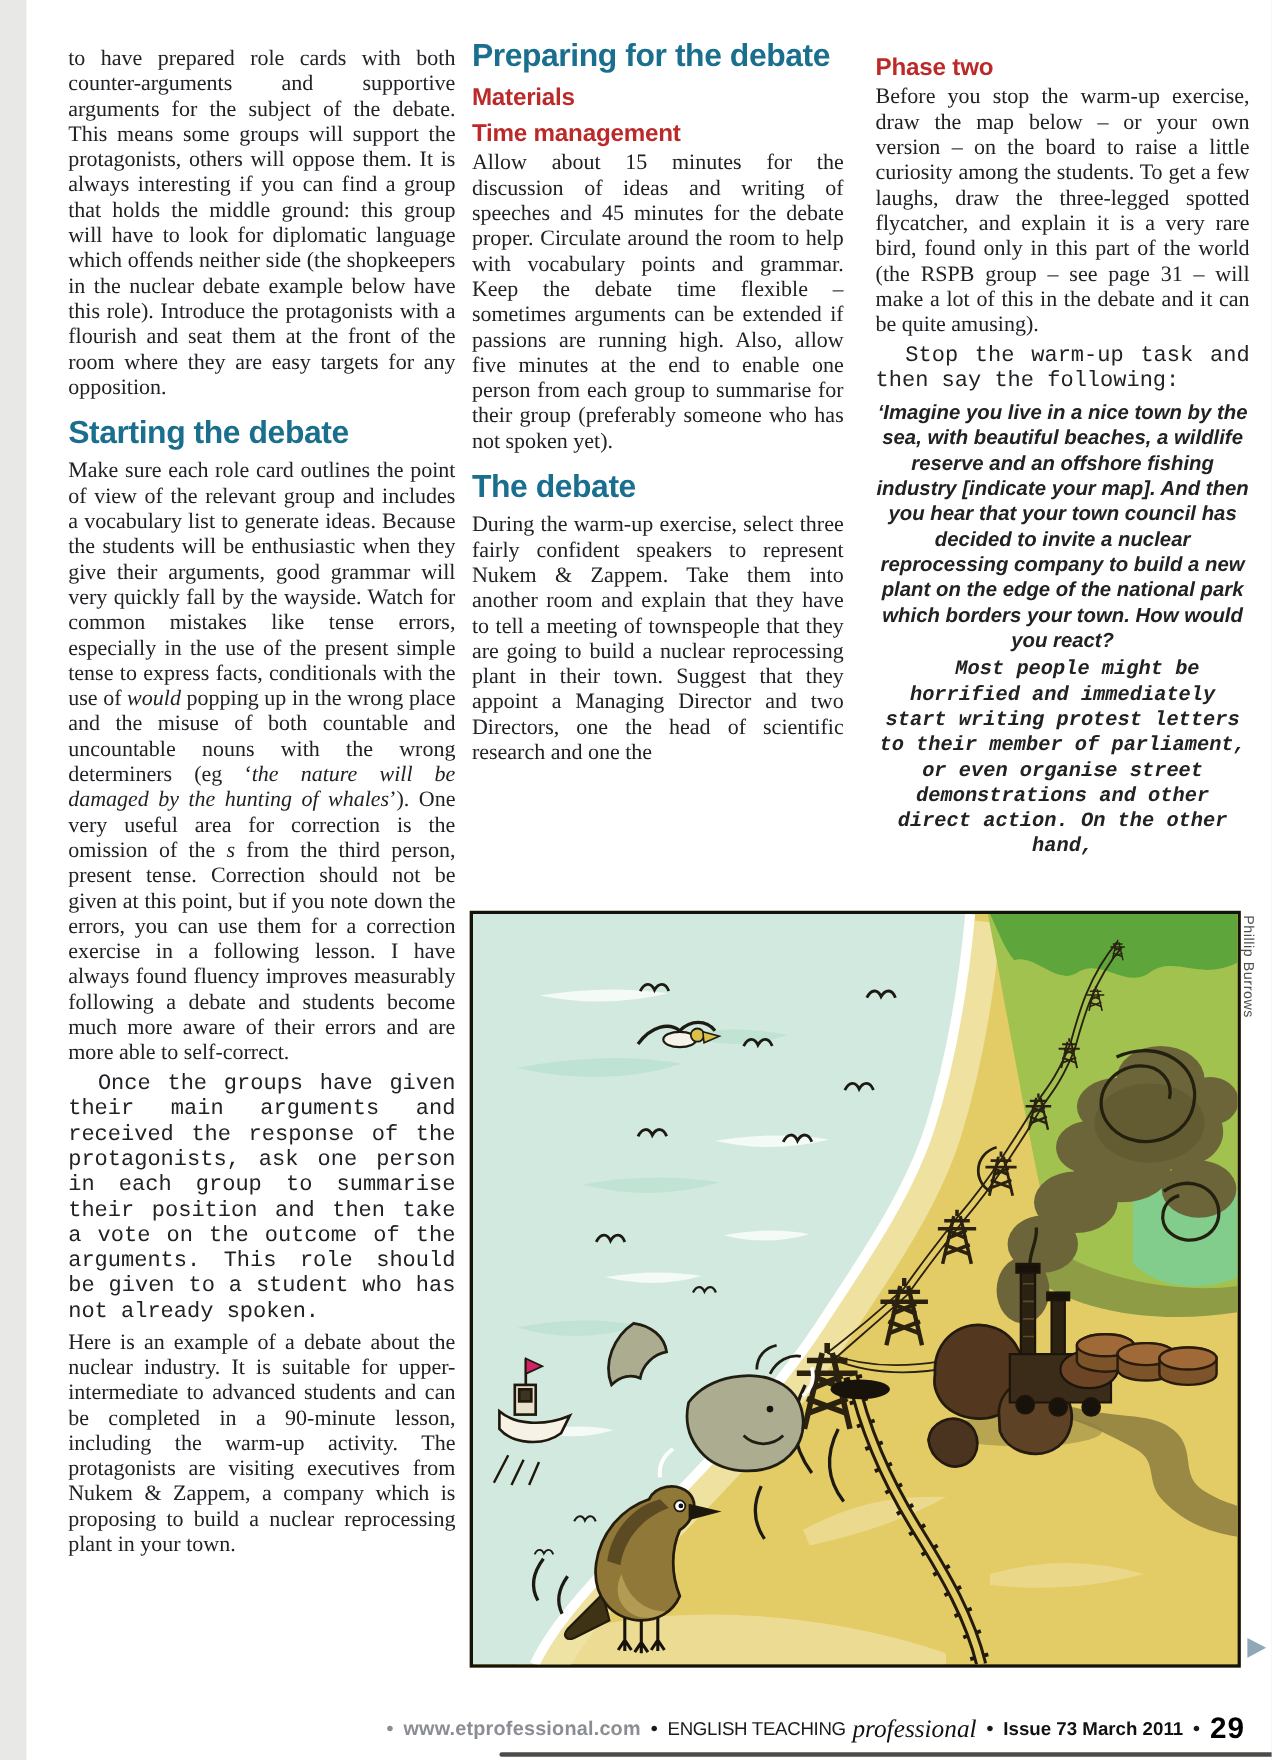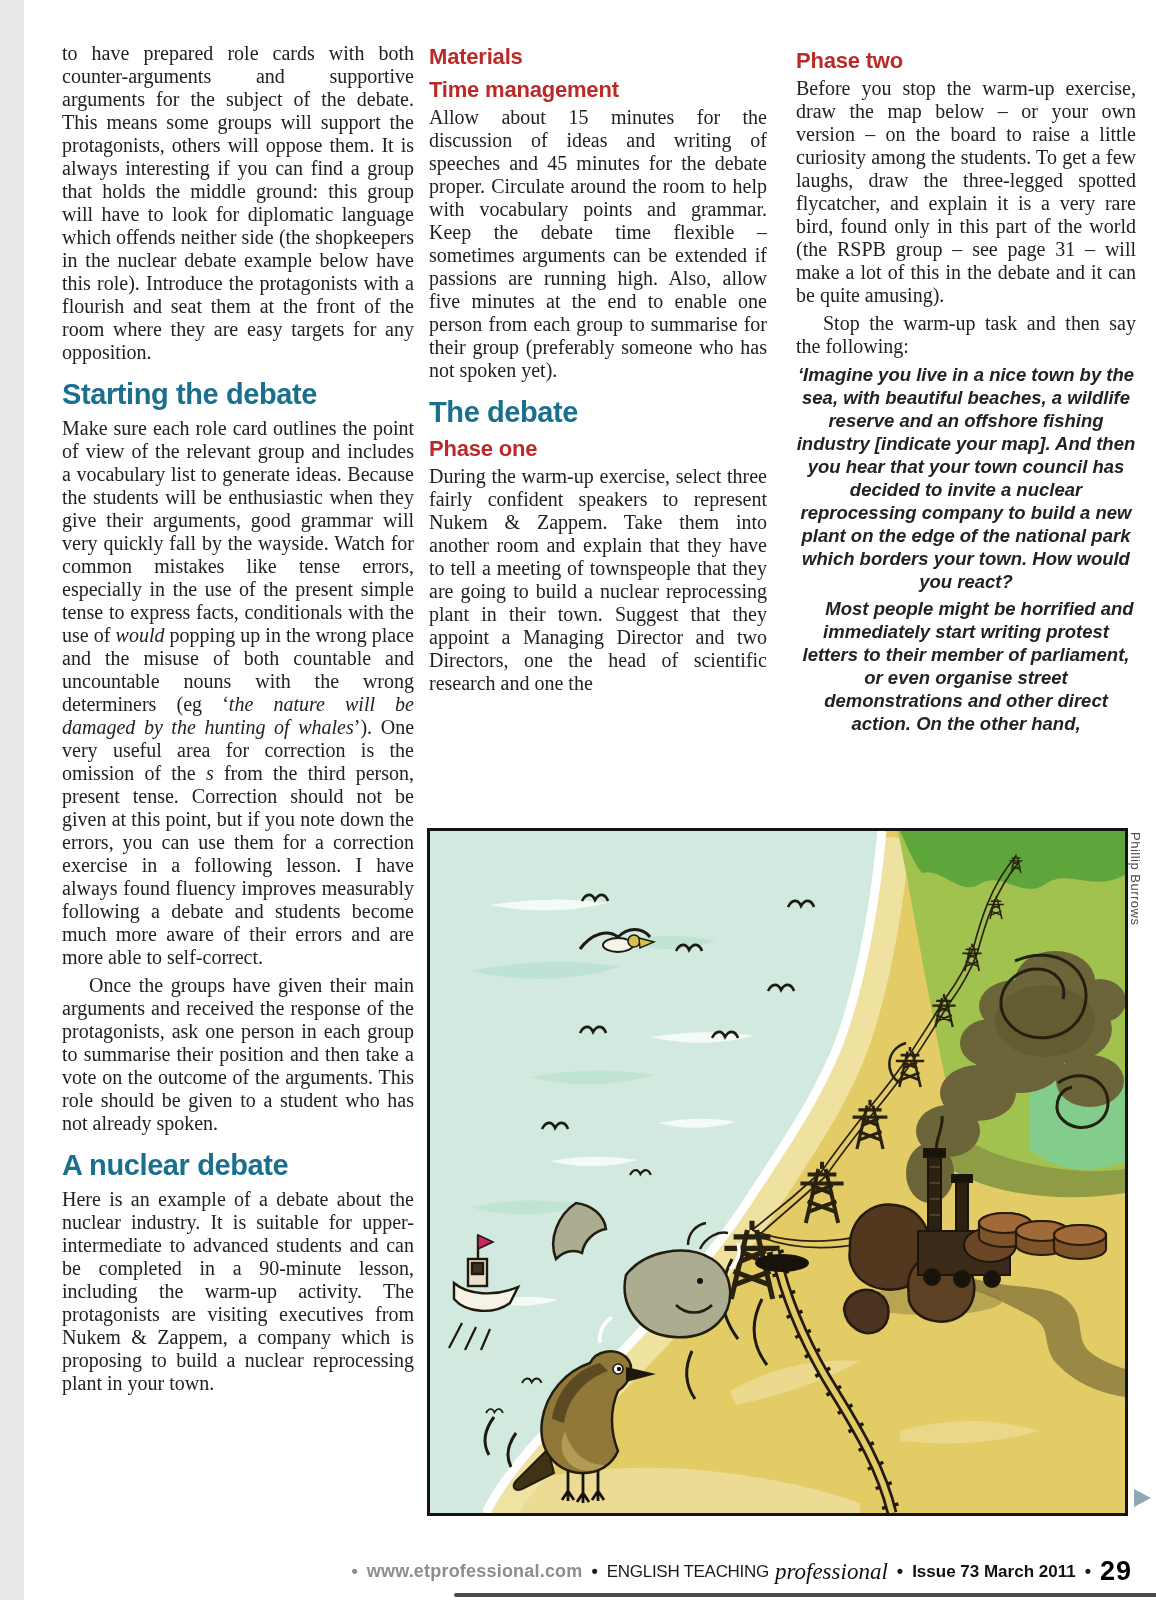--- a/index.html
+++ b/index.html
@@ -1,21 +1,21 @@
 <!DOCTYPE html>
 <html><head>
 <meta charset="utf-8">
 <style>
   html,body{margin:0;padding:0;background:#e8e8e6;}
   .page{position:relative;width:1156px;height:1600px;background:#ffffff;overflow:hidden;
         font-family:"Liberation Serif",serif;color:#212126;margin-left:24px;}
   .col{position:absolute;overflow:hidden;}
   .col p{margin:0 0 5px;font-size:20px;line-height:23px;text-align:justify;}
   .col p.noind{text-indent:0;}
-  .col p.ind{text-indent:27px;}
+  .col p.ind{text-indent:27px;font-family:Liberation Mono, monospace;}
   h2.teal{font-family:"Liberation Sans",sans-serif;font-weight:700;color:#1b6f8e;
           font-size:29px;line-height:31px;margin:15px 0 7px;letter-spacing:-0.4px;}
   h2.teal.first{margin-top:0;}
   h3.red{font-family:"Liberation Sans",sans-serif;font-weight:700;color:#bb2a28;
          font-size:22px;line-height:24px;margin:9px 0 4px;letter-spacing:-0.2px;}
   em.b{font-weight:400;}
   .quote p{font-family:"Liberation Sans",sans-serif;font-style:italic;font-weight:700;
            font-size:18.5px;line-height:23px;color:#222;text-align:center;margin:0 0 4px;}
   .illus-frame{position:absolute;left:403px;top:828px;width:695px;height:682px;
                border:3px solid #15130e;background:#e3cc66;}
@@ -41,30 +41,29 @@
 </head>
 <body>
 
 <div class="page">
 
   <div class="col" style="left:38px;top:42px;width:352px;height:1478px;">
     <p class="noind">to have prepared role cards with both counter-arguments and supportive arguments for the subject of the debate. This means some groups will support the protagonists, others will oppose them. It is always interesting if you can find a group that holds the middle ground: this group will have to look for diplomatic language which offends neither side (the shopkeepers in the nuclear debate example below have this role). Introduce the protagonists with a flourish and seat them at the front of the room where they are easy targets for any opposition.</p>
     <h2 class="teal">Starting the debate</h2>
     <p class="noind"><span>Make sure each role card outlines the point of view of the relevant group and includes a vocabulary list to generate ideas. Because the students will be enthusiastic when they give their arguments, good grammar will very quickly fall by the wayside. Watch for common mistakes like tense errors, especially in the use of the present simple tense to express facts, conditionals with the use of </span><em>would</em><span> popping up in the wrong place and the misuse of both countable and uncountable nouns with the wrong determiners (eg ‘</span><em class="b">the</em><em> nature will be damaged by the hunting of whales</em><span>’). One very useful area for correction is the omission of the </span><em>s</em><span> from the third person, present tense. Correction should not be given at this point, but if you note down the errors, you can use them for a correction exercise in a following lesson. I have always found fluency improves measurably following a debate and students become much more aware of their errors and are more able to self-correct.</span></p>
     <p class="ind">Once the groups have given their main arguments and received the response of the protagonists, ask one person in each group to summarise their position and then take a vote on the outcome of the arguments. This role should be given to a student who has not already spoken.</p>
-    <h2 class="teal">A nuclear debate</h2>
     <p class="noind">Here is an example of a debate about the nuclear industry. It is suitable for upper-intermediate to advanced students and can be completed in a 90-minute lesson, including the warm-up activity. The protagonists are visiting executives from Nukem &amp; Zappem, a company which is proposing to build a nuclear reprocessing plant in your town.</p>
   </div>
 
   <div class="col" style="left:405px;top:36px;width:338px;height:786px;">
+    <h2 class="teal first">Preparing for the debate</h2>
     <h3 class="red">Materials</h3>
     <h3 class="red">Time management</h3>
     <p class="noind">Allow about 15 minutes for the discussion of ideas and writing of speeches and 45 minutes for the debate proper. Circulate around the room to help with vocabulary points and grammar. Keep the debate time flexible – sometimes arguments can be extended if passions are running high. Also, allow five minutes at the end to enable one person from each group to summarise for their group (preferably someone who has not spoken yet).</p>
     <h2 class="teal">The debate</h2>
-    <h3 class="red">Phase one</h3>
     <p class="noind">During the warm-up exercise, select three fairly confident speakers to represent Nukem &amp; Zappem. Take them into another room and explain that they have to tell a meeting of townspeople that they are going to build a nuclear reprocessing plant in their town. Suggest that they appoint a Managing Director and two Directors, one the head of scientific research and one the</p>
   </div>
 
   <div class="col" style="left:772px;top:40px;width:340px;height:788px;">
     <h3 class="red">Phase two</h3>
     <p class="noind">Before you stop the warm-up exercise, draw the map below – or your own version – on the board to raise a little curiosity among the students. To get a few laughs, draw the three-legged spotted flycatcher, and explain it is a very rare bird, found only in this part of the world (the RSPB group – see page 31 – will make a lot of this in the debate and it can be quite amusing).</p>
     <p class="ind">Stop the warm-up task and then say the following:</p>
     <div class="quote">
       <p>‘Imagine you live in a nice town by the sea, with beautiful beaches, a wildlife reserve and an offshore fishing industry [indicate your map]. And then you hear that your town council has decided to invite a nuclear reprocessing company to build a new plant on the edge of the national park which borders your town. How would you react?</p>
       <p class="ind" style="text-indent:27px;">Most people might be horrified and immediately start writing protest letters to their member of parliament, or even organise street demonstrations and other direct action. On the other hand,</p>

